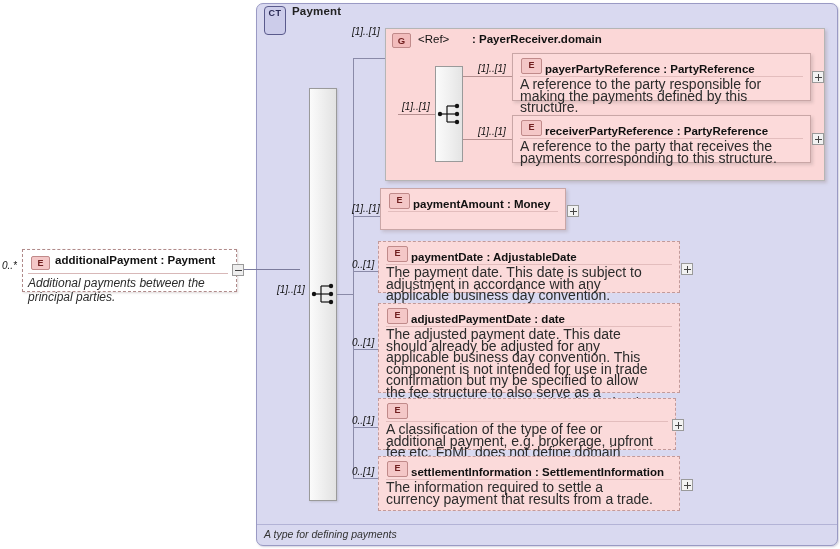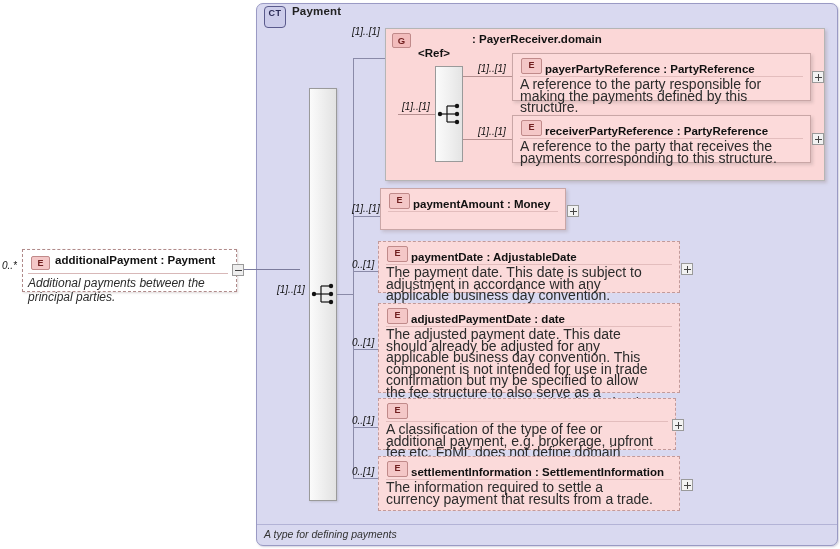--- a/index.html
+++ b/index.html
@@ -12,21 +12,21 @@
   .abs{position:absolute;box-sizing:border-box;}
 
   
   #ct-frame{
     left:256px;top:3px;width:582px;height:543px;
     border:1px solid #9a9ac4;border-radius:7px;
     background:#d9d9f0;
     box-shadow:1px 1px 2px rgba(120,120,160,.35);
   }
   #ct-badge{
-    left:264px;top:6px;width:22px;height:22px;
+    left:264px;top:6px;width:22px;height:29px;
     border:1px solid #5a5a8c;border-radius:4px;
     background:#ccccea;
     font-size:9px;font-weight:bold;letter-spacing:.5px;
     text-align:center;line-height:13px;color:#2a2a55;
   }
   #ct-title{
     left:292px;top:5px;
     font-size:11.5px;font-weight:bold;color:#222;
     letter-spacing:.2px;
   }
@@ -86,21 +86,21 @@
     left:385px;top:28px;width:440px;height:153px;
     border:1px solid #b5b5b5;
     background:#fbd7d7;
     box-shadow:2px 2px 3px rgba(150,130,130,.35);
   }
   #g-badge{
     left:392px;top:33px;width:19px;height:15px;
     border:1px solid #c08a8a;border-radius:2px;background:#f2bcbc;
     color:#702020;font-size:9.5px;font-weight:bold;text-align:center;line-height:14px;
   }
-  #g-ref{left:418px;top:47px;font-size:11.5px;font-weight:bold;color:#111;}
+  #g-ref{left:418px;top:33px;font-size:11.5px;font-weight:normal;color:#111;}
   #g-type{left:472px;top:33px;font-size:11.5px;font-weight:bold;color:#111;}
 
   
   #g-seq-bar{
     left:435px;top:66px;width:28px;height:96px;
     border:1px solid #9a9a9a;
     background:linear-gradient(to right,#fbfbfb 0%,#efefef 55%,#e4e4e4 100%);
   }
   #g-seq-icon{left:437px;top:103px;width:26px;height:22px;}
 

